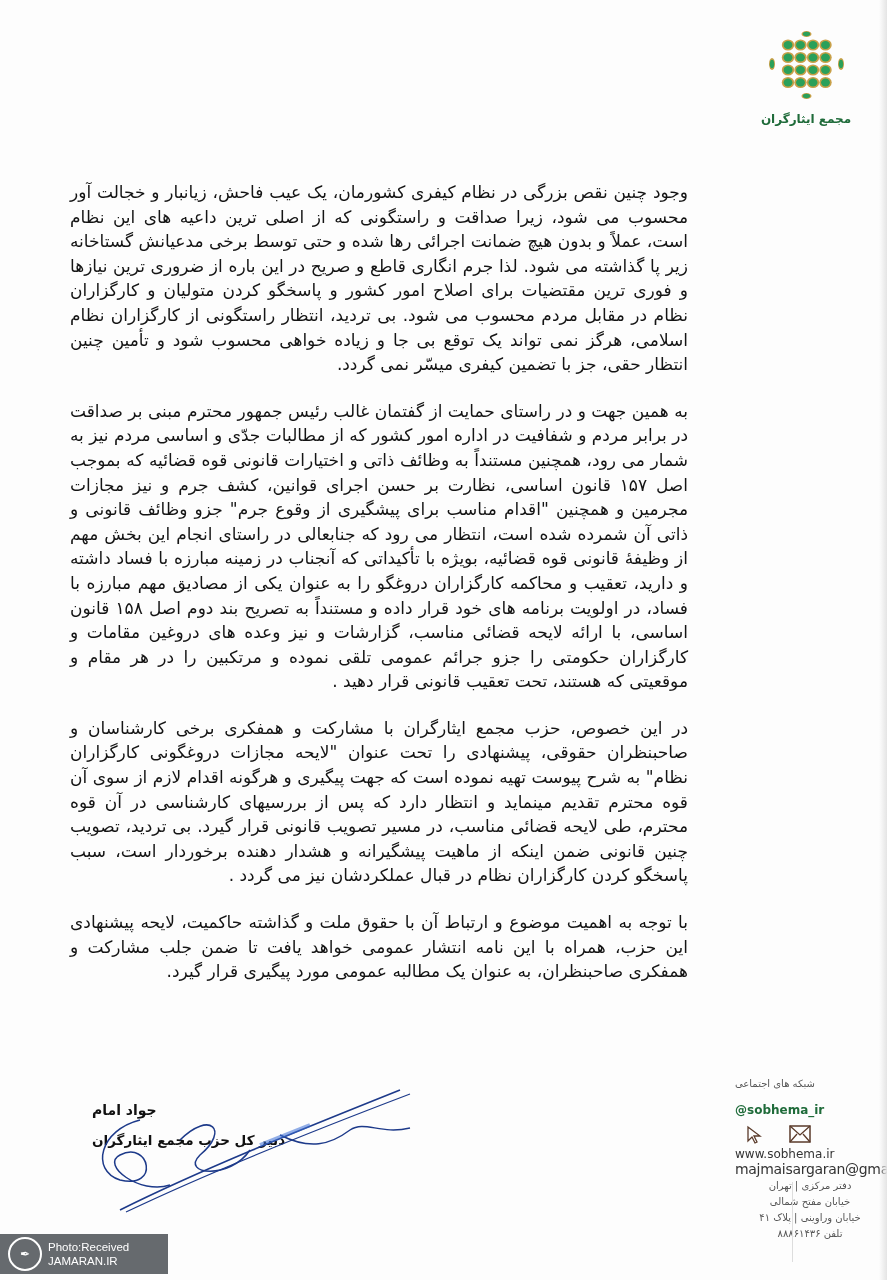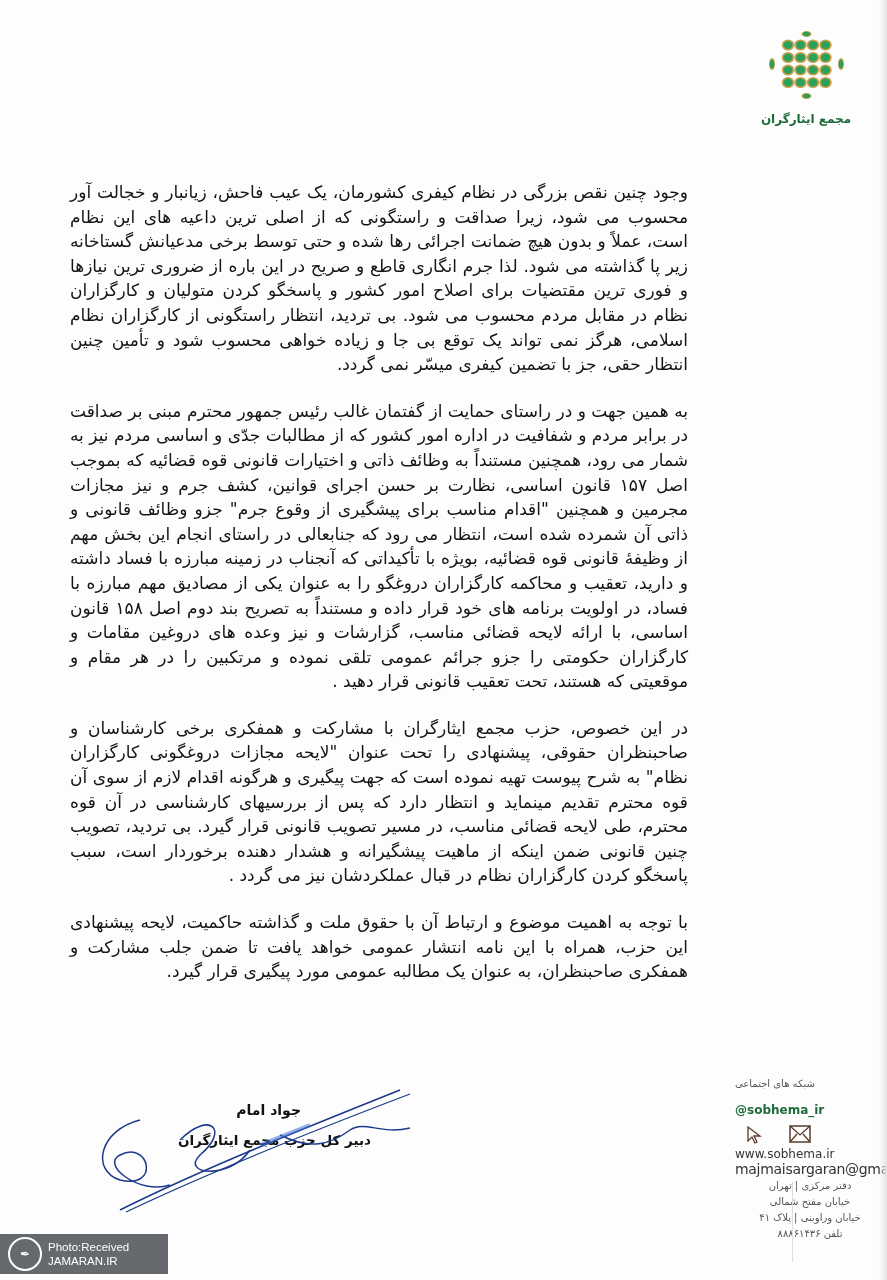--- a/index.html
+++ b/index.html
@@ -15,21 +15,21 @@
   .logo-text { display: block; font-weight: bold; font-size: 12px; color: #1f6b3a; margin-top: 4px; direction: rtl; }
 
   
   .letter-body { position: absolute; left: 70px; width: 618px; top: 180px;
                  direction: rtl; text-align: justify; text-align-last: right;
                  font-family: "DejaVu Sans", sans-serif; font-size: 17px; line-height: 24.6px; color: #141414; }
   .letter-body p { margin: 0 0 22px 0; }
   .letter-body p.closing { margin-top: -4px; }
 
   
-  .signer { position: absolute; left: 81px; top: 1102px; width: 290px; direction: rtl; text-align: right; }
+  .signer { position: absolute; left: 92px; top: 1102px; width: 290px; direction: rtl; text-align: left; }
   .signer-name { display: block; font-weight: bold; font-size: 14px; margin-bottom: 14px; padding-right: 70px; }
   .signer-title { display: block; font-weight: bold; font-size: 13.5px; }
   .signature { position: absolute; left: 80px; top: 1080px; width: 360px; height: 140px; pointer-events: none; }
 
   
   .contact { position: absolute; left: 735px; top: 1078px; width: 150px; direction: ltr; }
   .social-label { display: block; direction: rtl; text-align: left; font-size: 10px; color: #555; }
   .handle { display: block; font-weight: bold; font-size: 12px; color: #1f6b3a; margin-top: 14px; }
   .icons-row { display: flex; gap: 22px; margin: 8px 0 4px 10px; }
   .icons-row span { display: inline-block; width: 22px; height: 18px; }

